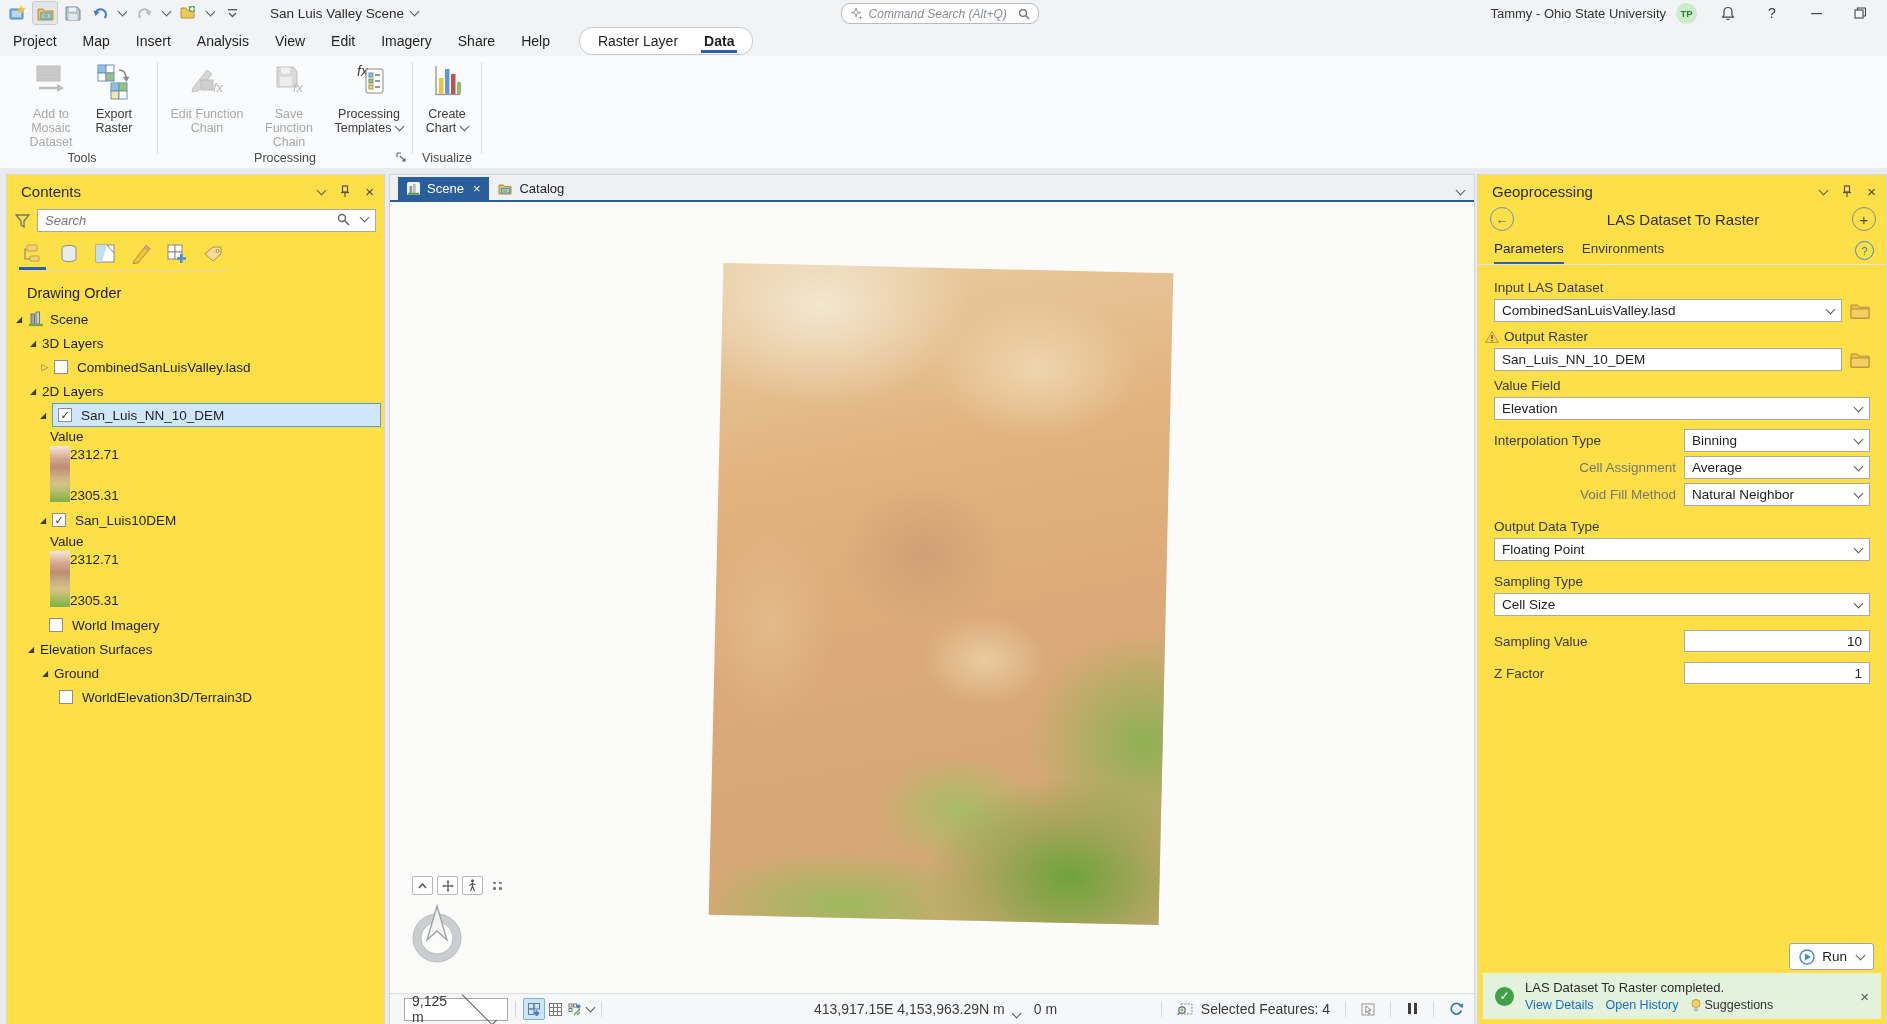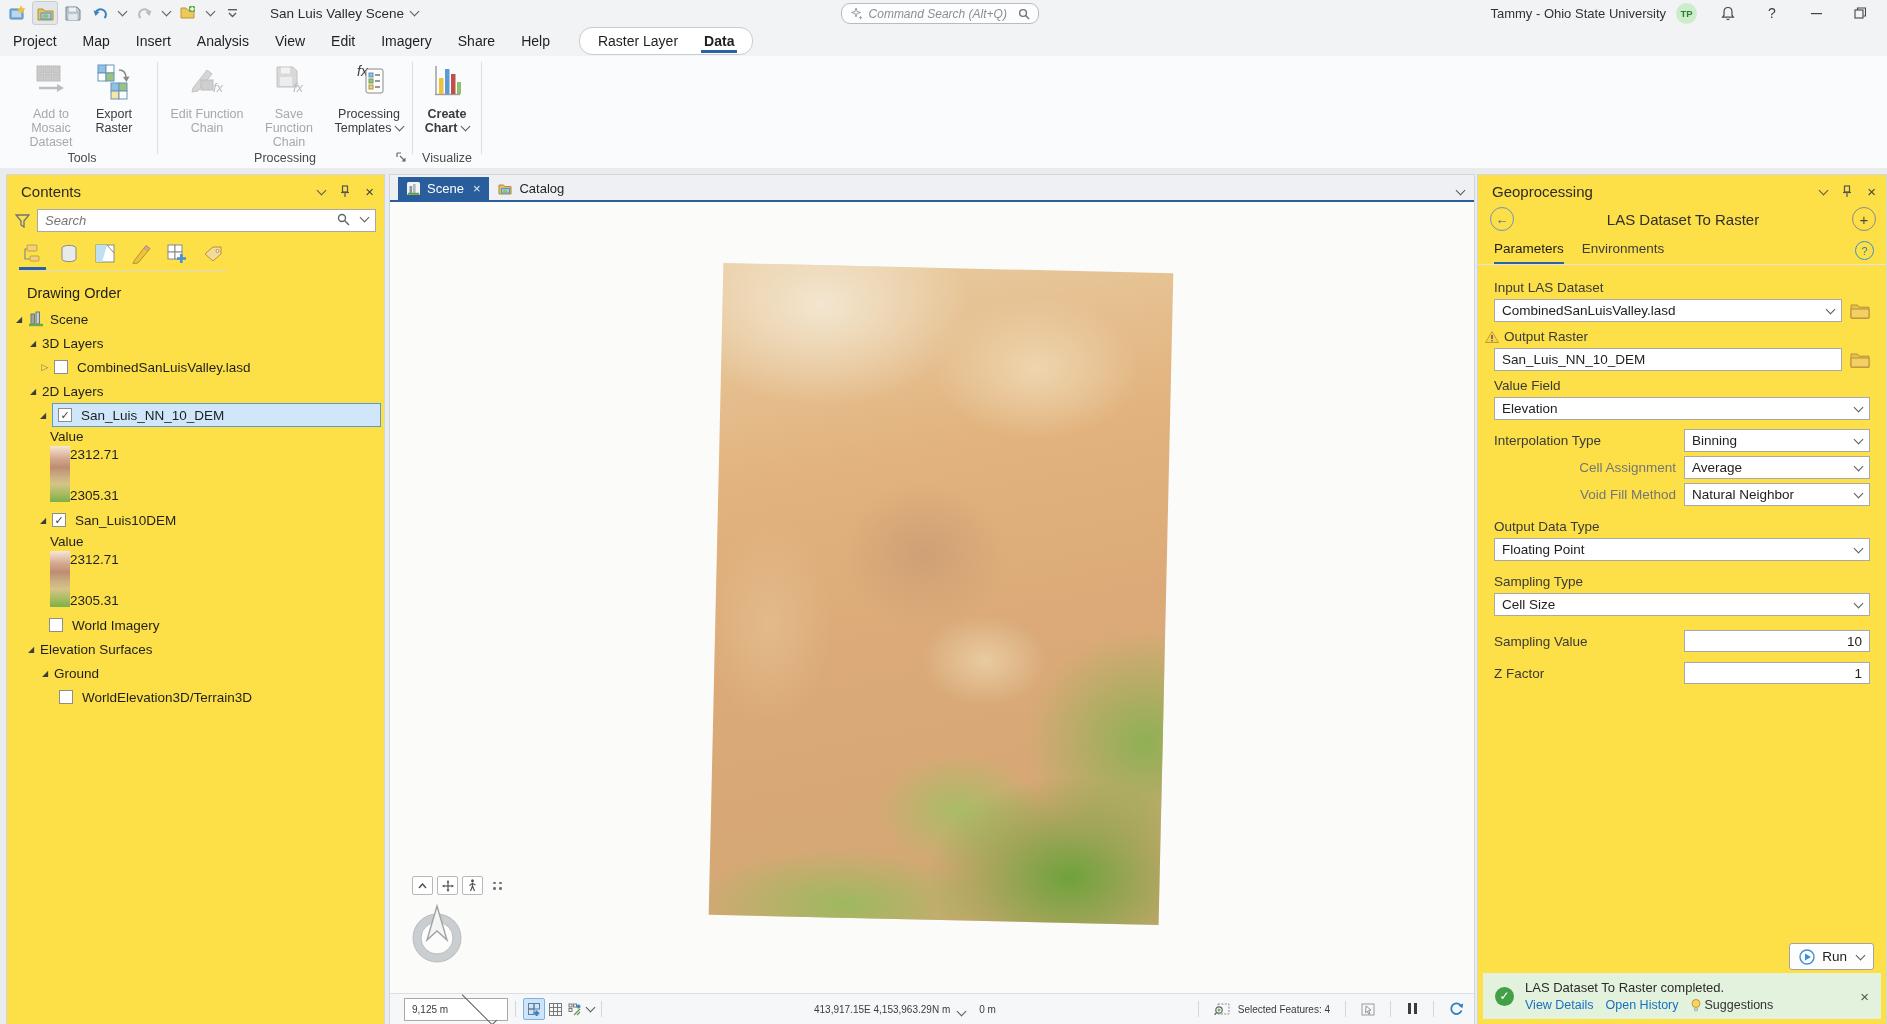--- a/index.html
+++ b/index.html
@@ -80,21 +80,21 @@
       radial-gradient(ellipse 42% 20% at 70% 15%, #eed5ae 0%, rgba(236,210,171,0) 55%),
       radial-gradient(ellipse 30% 18% at 46% 44%, #cfa075 0%, rgba(207,160,117,0) 62%),
       radial-gradient(ellipse 24% 26% at 12% 55%, #e3ba8a 0%, rgba(226,184,136,0) 60%),
       radial-gradient(ellipse 20% 10% at 60% 60%, #e8cba0 0%, rgba(232,203,160,0) 70%),
       linear-gradient(168deg,#e9cda3 0%,#e2b37e 30%,#dbaa78 55%,#d7a876 75%,#cfa873 100%);}
   .navbtns{position:absolute;left:22px;top:674px;display:flex;align-items:center;gap:4px;}
   .navbtn{width:19px;height:17px;background:#fff;border:1px solid #b5b9bc;display:flex;align-items:center;justify-content:center;border-radius:2px;}
   .dots{display:grid;grid-template-columns:3px 3px;grid-gap:3px;margin-left:6px;}
   .dots i{width:2.5px;height:2.5px;background:#6f7478;border-radius:50%;}
   .compass{position:absolute;left:18px;top:702px;}
-  .mstatus{position:absolute;left:0;right:0;bottom:0;height:30px;background:#f6f7f8;border-top:1px solid #dcdee0;display:flex;align-items:center;font-size:10px;color:#3a3a3a;}
+  .mstatus{position:absolute;left:0;right:0;bottom:0;height:30px;background:#f6f7f8;border-top:1px solid #dcdee0;display:flex;align-items:center;font-size:14px;color:#3a3a3a;}
   .scalebox{margin-left:14px;width:88px;height:21px;background:#fff;border:1px solid #a8a8a8;display:flex;align-items:center;padding:0 7px;gap:4px;}
   .scalebox span{flex:1;}
   .sdiv{width:1px;height:16px;background:#d4d6d8;margin:0 7px;}
   .sic20{width:20px;height:20px;display:flex;align-items:center;justify-content:center;border-radius:2px;}
   .sic20.active{background:#cfe4f8;border:1px solid #7ab2e0;}
   .coords{position:absolute;left:424px;display:flex;align-items:flex-end;gap:8px;color:#3c3c3c;}
   .mright{margin-left:auto;display:flex;align-items:center;gap:8px;padding-right:10px;color:#555;}
   .pauseic i{display:inline-block;width:3px;height:11px;background:#3c3c3c;margin:0 1.5px;}
   
   .gp{right:0;width:408px;}
@@ -336,21 +336,21 @@
     </div>
     <div class="launcher" style="left:396px;">
       <svg width="11" height="11" viewBox="0 0 11 11">
           <path d="M1 1 h4 M1 1 v4" stroke="#6a6a6a" stroke-width="1.2" fill="none"></path>
           <path d="M4 4 L9 9" stroke="#6a6a6a" stroke-width="1.2"></path>
           <polygon points="9.5,5.5 9.5,9.5 5.5,9.5" fill="#6a6a6a"></polygon>
         </svg>
     </div>
     <div class="gdiv" style="left:412px;"></div>
 
-    <div class="rbtn" style="left:412px;width:70px;font-weight:bold;">
+    <div class="rbtn" style="left:412px;width:70px;">
       <div class="ric">
         <svg width="30" height="34" viewBox="0 0 30 34">
             <line x1="4" y1="2" x2="4" y2="31" stroke="#9a9a9a" stroke-width="1.4"></line>
             <line x1="3" y1="30.5" x2="28" y2="30.5" stroke="#9a9a9a" stroke-width="1.4"></line>
             <rect x="7" y="14" width="4.5" height="16" fill="#f0c23a"></rect>
             <rect x="13" y="5" width="4.5" height="25" fill="#5b9bd5"></rect>
             <rect x="19" y="10" width="4.5" height="20" fill="#c0504d"></rect>
             <rect x="25" y="18" width="4" height="12" fill="#8fbf6d"></rect>
           </svg>
       </div>

